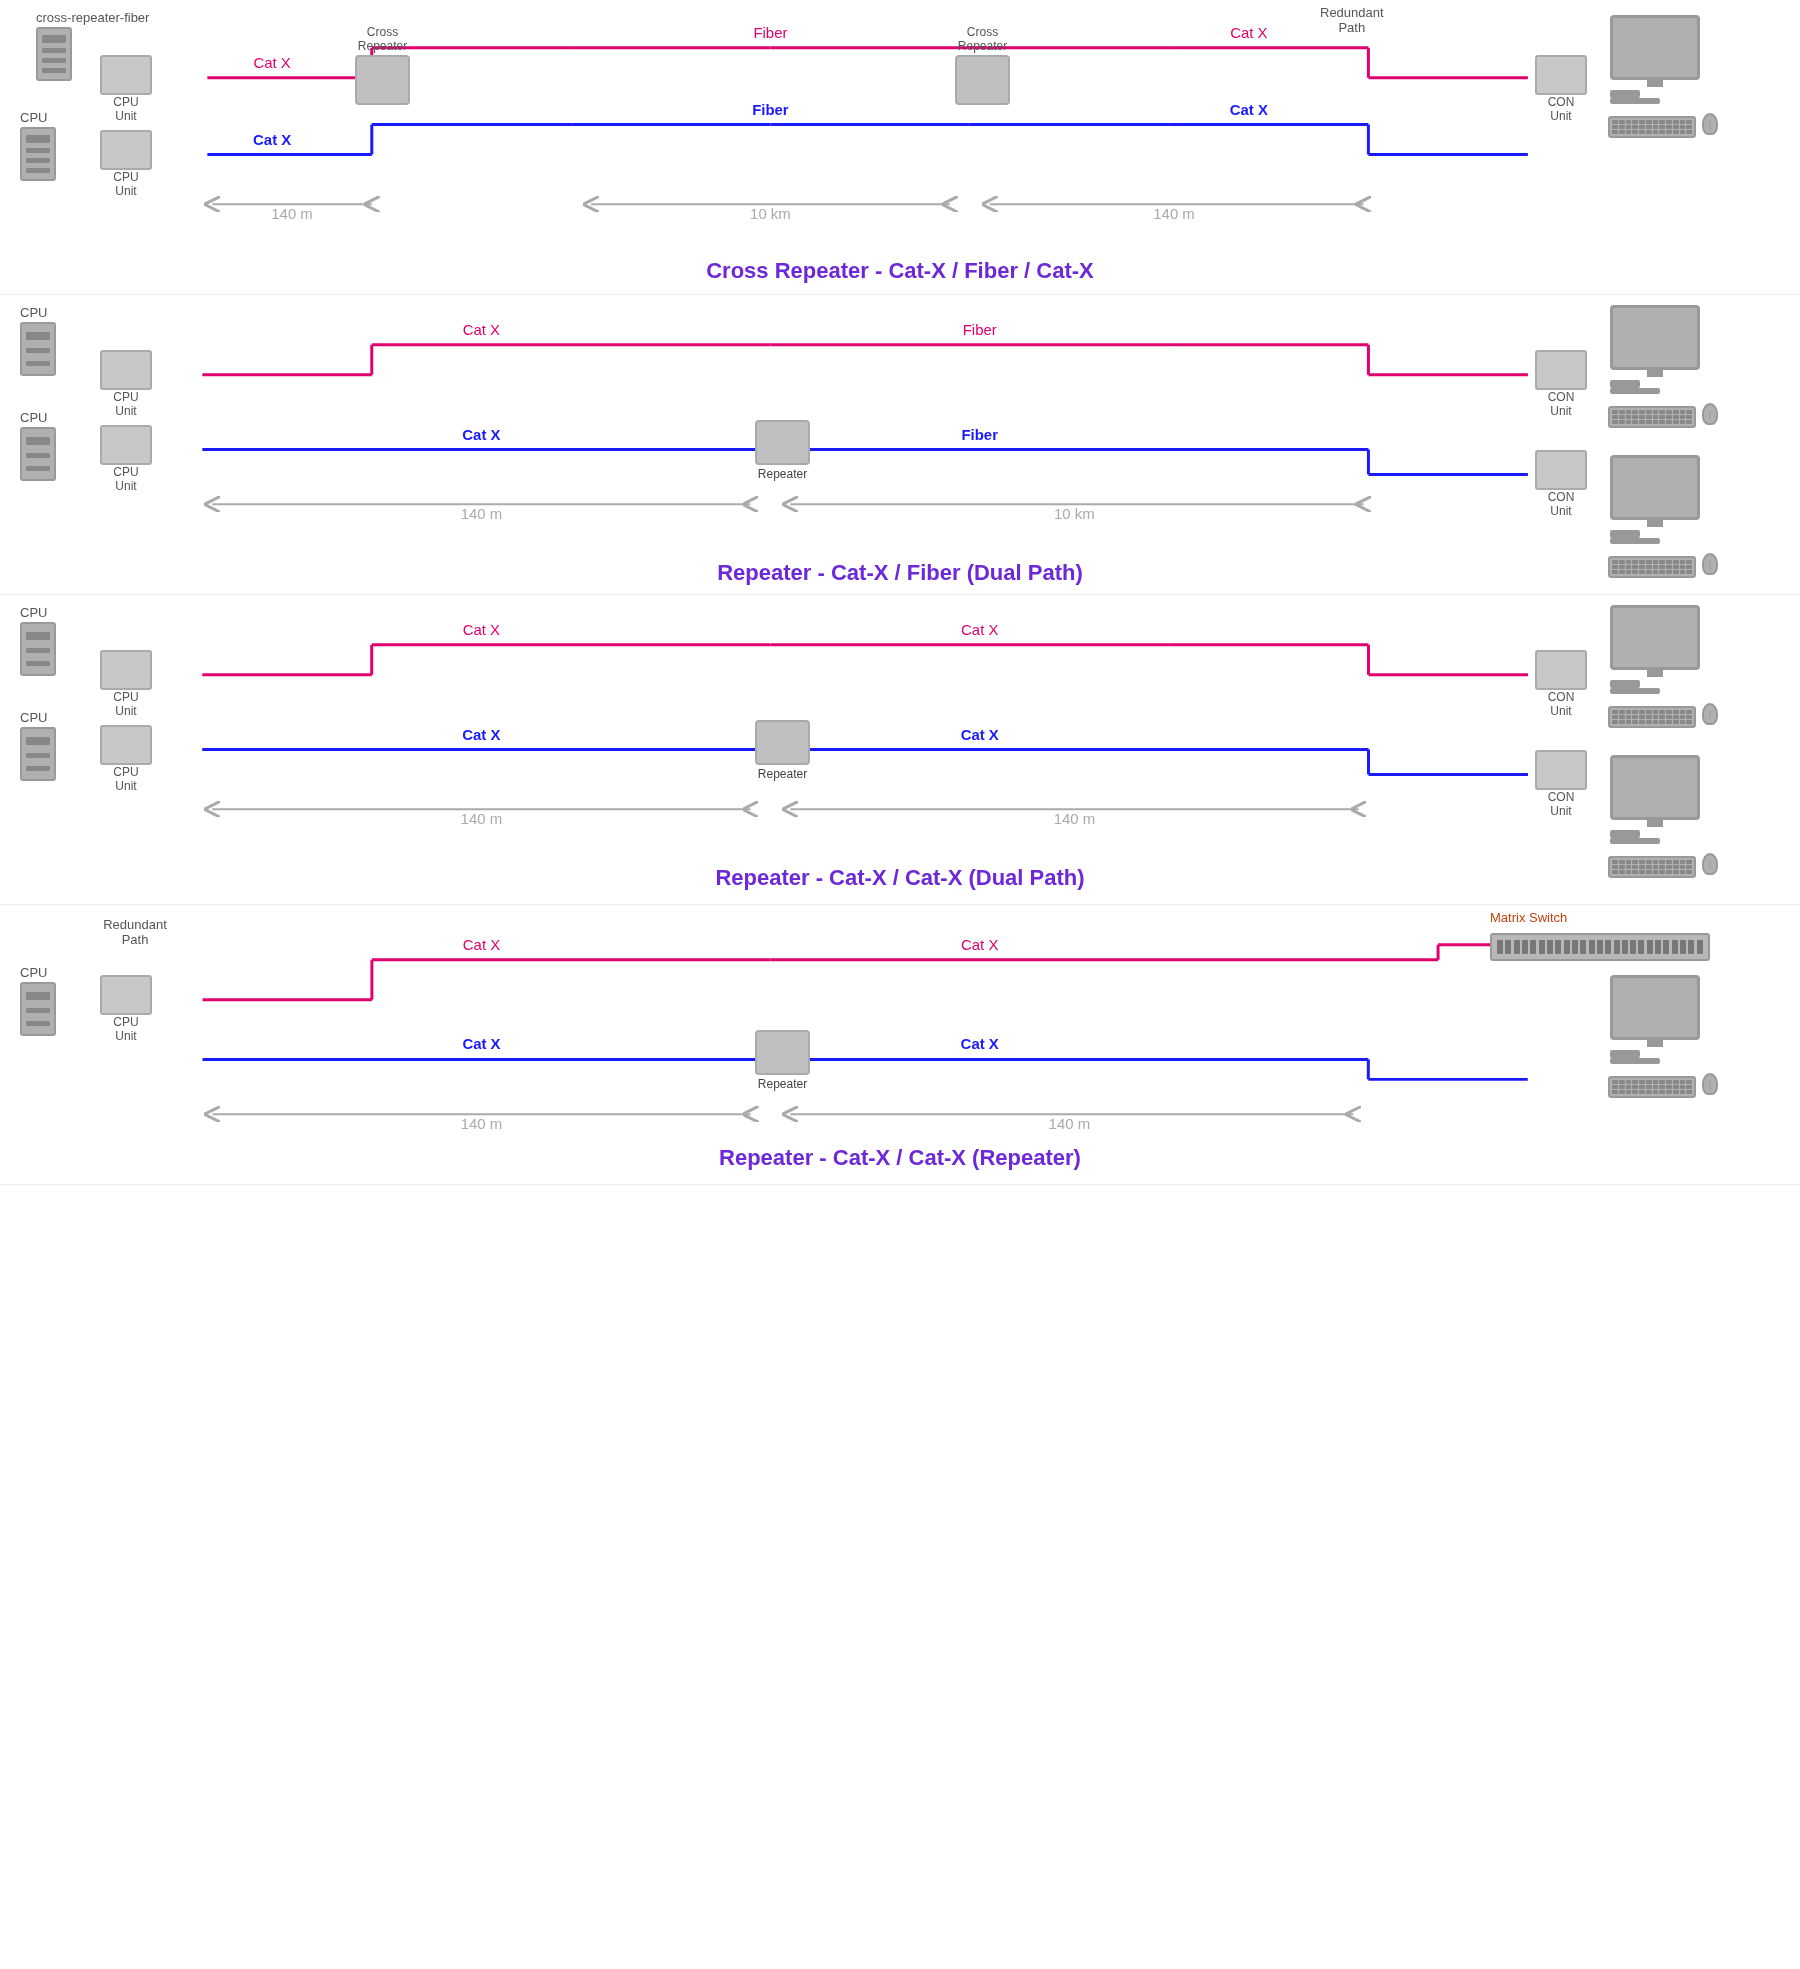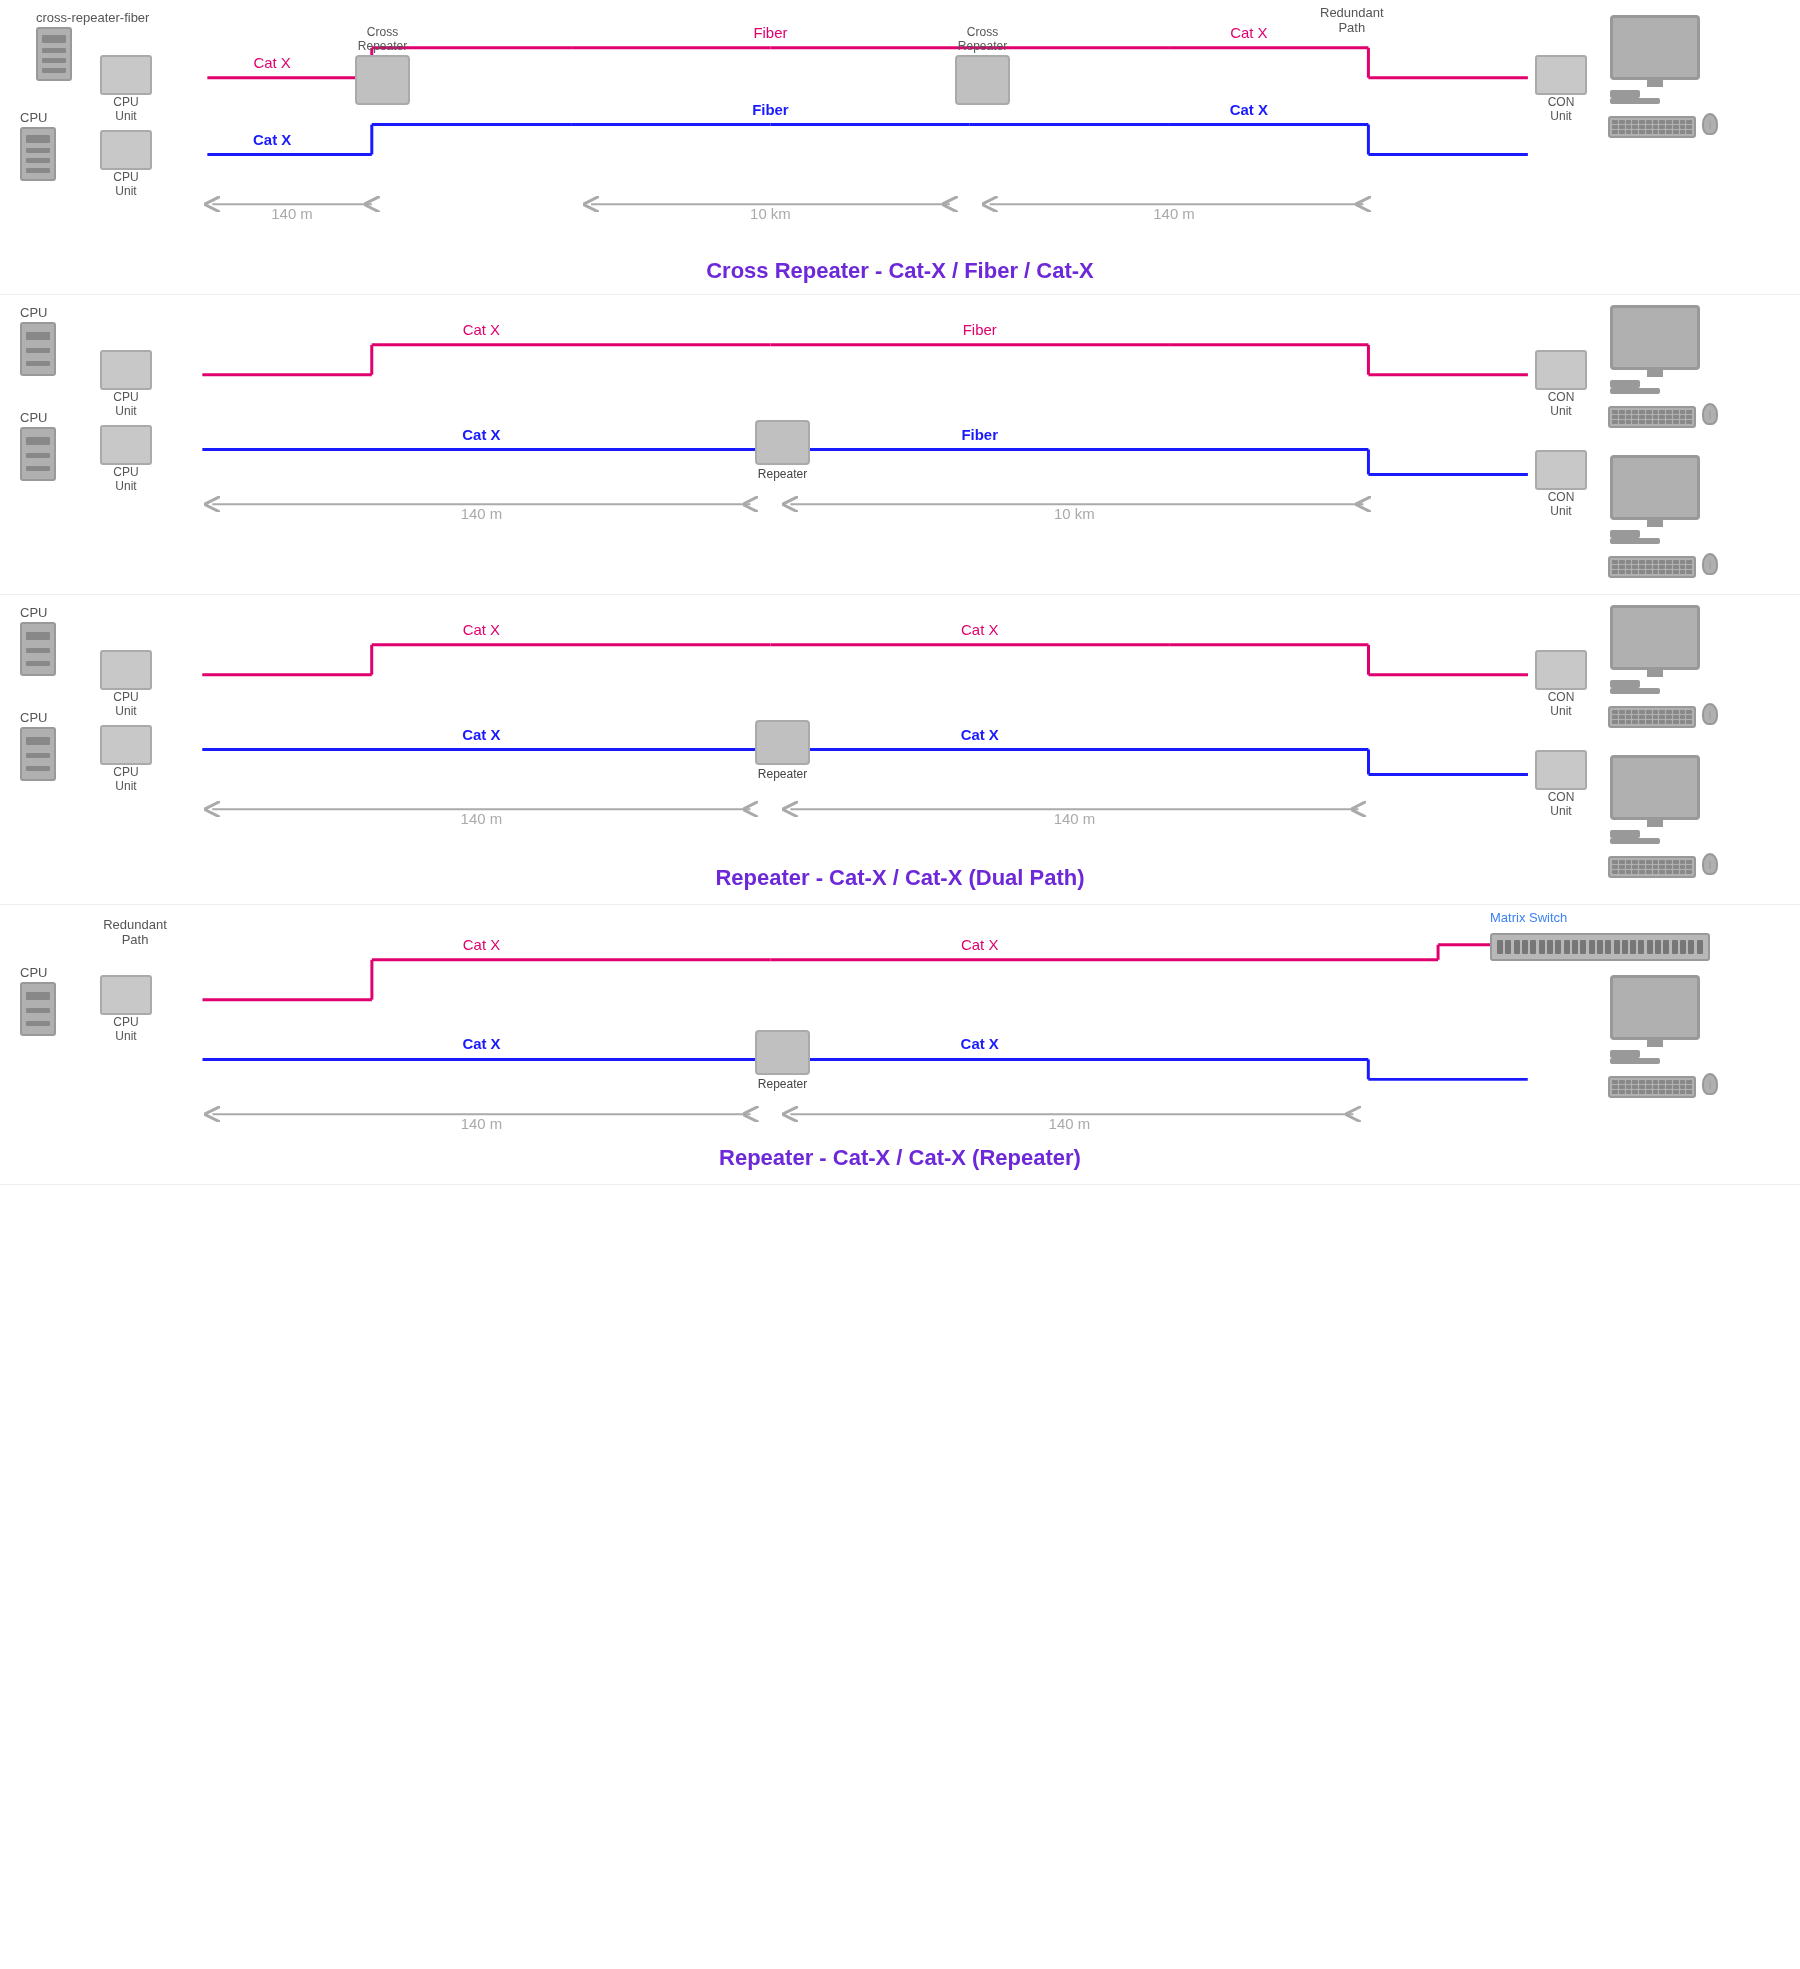--- a/index.html
+++ b/index.html
@@ -498,20 +498,21 @@
         <div class="key"></div>
         <div class="key"></div>
       <div class="key"></div>
         <div class="key"></div>
         <div class="key"></div>
         <div class="key"></div>
     </div>
     <div class="mouse-img"></div>
   </div>
 
+  <div class="pos section-title" style="left:0;right:0;top:265px;">Repeater - Cat-X / Fiber (Dual Path)</div>
 </div>
 
 <div class="diagram-section pos" id="sec3" style="top:595px;left:0;width:1800px;height:310px;">
 
   <svg class="diagram-svg" viewBox="0 0 1800 310">
 
     <line x1="200" y1="80" x2="370" y2="80" stroke="#e0006e" stroke-width="3"></line>
     <line x1="370" y1="80" x2="370" y2="50" stroke="#e0006e" stroke-width="3"></line>
     <line x1="370" y1="50" x2="770" y2="50" stroke="#e0006e" stroke-width="3"></line>
     <line x1="770" y1="50" x2="1170" y2="50" stroke="#e0006e" stroke-width="3"></line>
@@ -726,21 +727,21 @@
     <div class="unit-label">CPU<br>Unit</div>
   </div>
 
   <div class="pos" style="left:95px;top:12px;font-size:13px;color:#555;text-align:center;width:80px;">Redundant<br>Path</div>
 
   <div class="pos" style="left:755px;top:125px;">
     <div class="repeater-box" style="width:55px;height:45px;"></div>
     <div style="font-size:12px;color:#444;text-align:center;margin-top:2px;">Repeater</div>
   </div>
 
-  <div class="pos" style="left:1490px;top:5px;font-size:13px;color:#3b82f6;text-align:center;">Matrix Switch</div>
+  <div class="pos" style="left:1490px;top:5px;font-size:13px;color:#c2410c;text-align:center;">Matrix Switch</div>
 
   <div class="pos" style="left:1490px;top:28px;">
     <div class="matrix-switch">
       <div class="matrix-port"></div>
         <div class="matrix-port"></div>
       <div class="matrix-port"></div>
         <div class="matrix-port"></div>
       <div class="matrix-port"></div>
         <div class="matrix-port"></div>
       <div class="matrix-port"></div>

